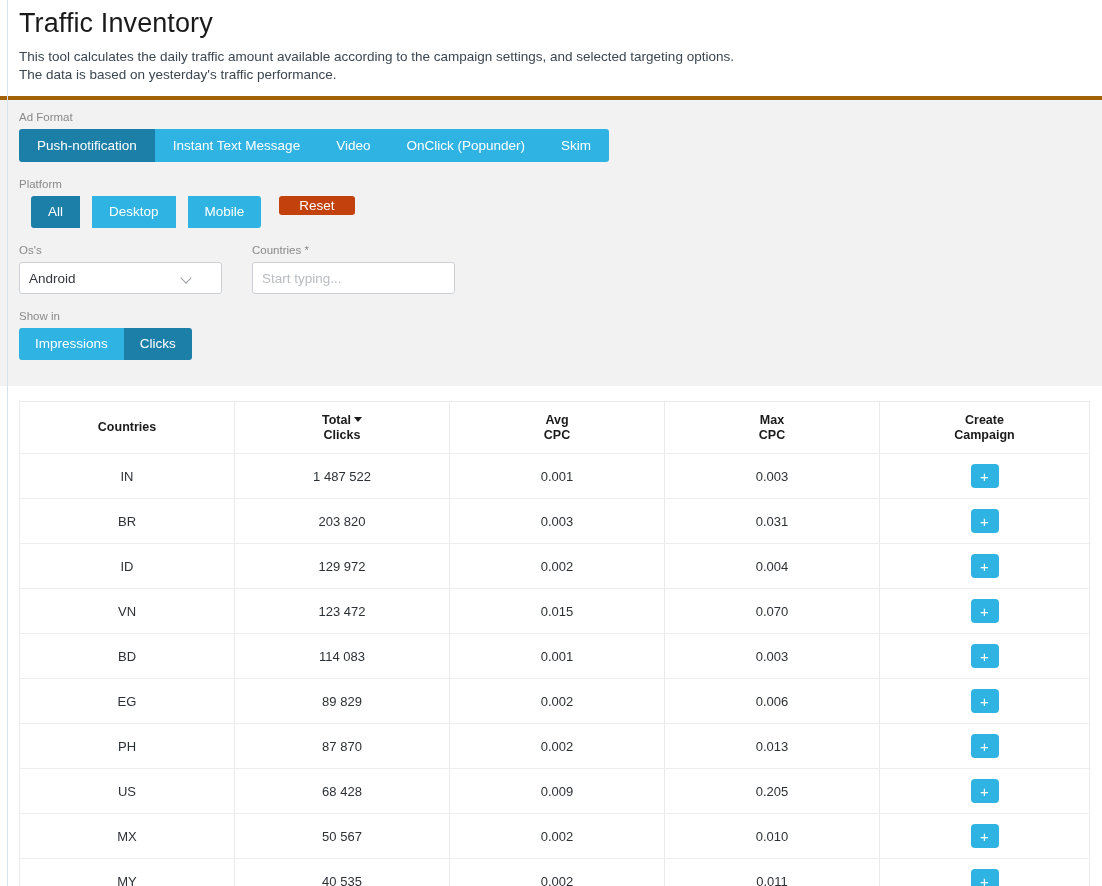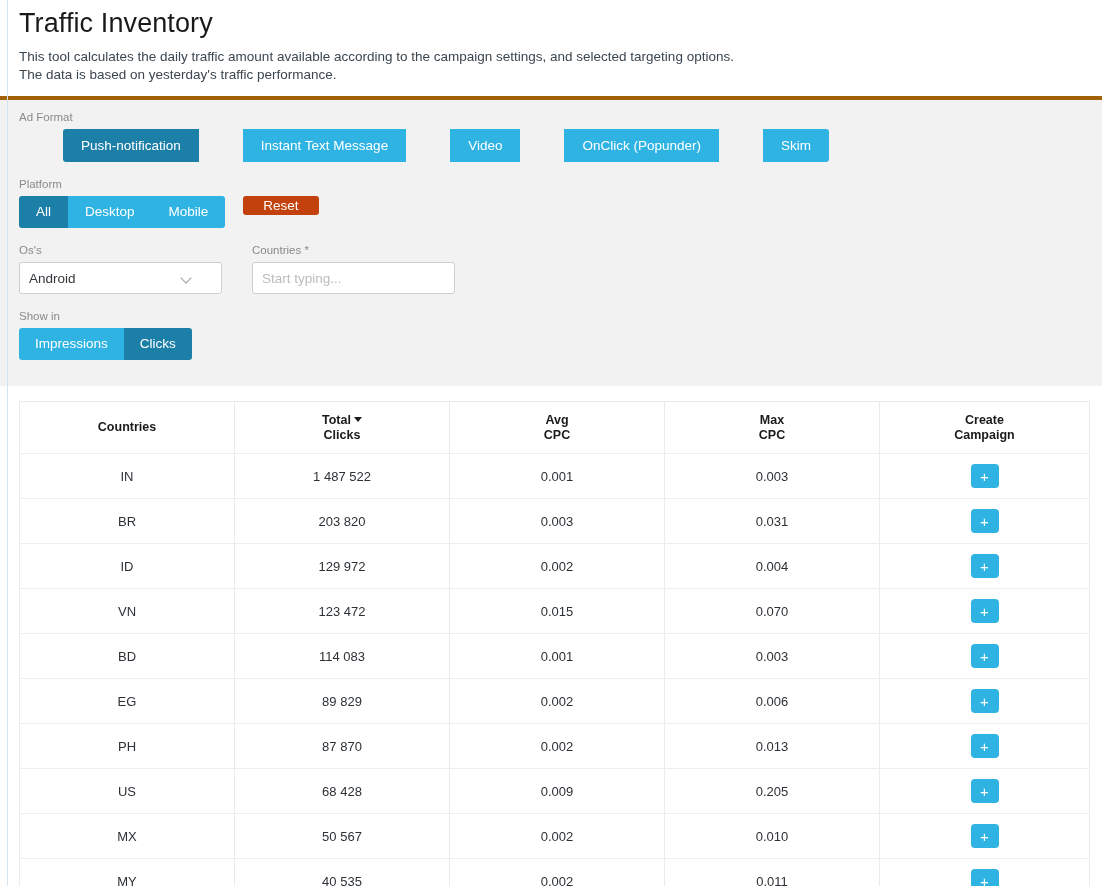--- a/index.html
+++ b/index.html
@@ -72,22 +72,22 @@
     display: inline-flex;
     align-items: center;
     justify-content: center;
     white-space: nowrap;
   }
   .seg.active { background: #1c7fa8; }
   .btn-group .seg:first-child { border-radius: 3px 0 0 3px; }
   .btn-group .seg:last-child { border-radius: 0 3px 3px 0; text-align: right; }
   .btn-group .seg:only-child { border-radius: 3px; }
 
-  #adformat-group .seg { padding: 0 18px; height: 33px; margin-left: 44px; }
-  #platform-group .seg { padding: 10px 17px; }
+  #adformat-group .seg { padding: 0 18px; height: 33px; }
+  #platform-group .seg { padding: 10px 17px; margin-left: 12px; }
 
   .plain-btn {
     border: none;
     color: #ffffff;
     background: #c2410c;
     font-size: 13.5px;
     font-family: "Liberation Sans", sans-serif;
     height: 19px;
     padding: 0 20px;
     border-radius: 3px;

